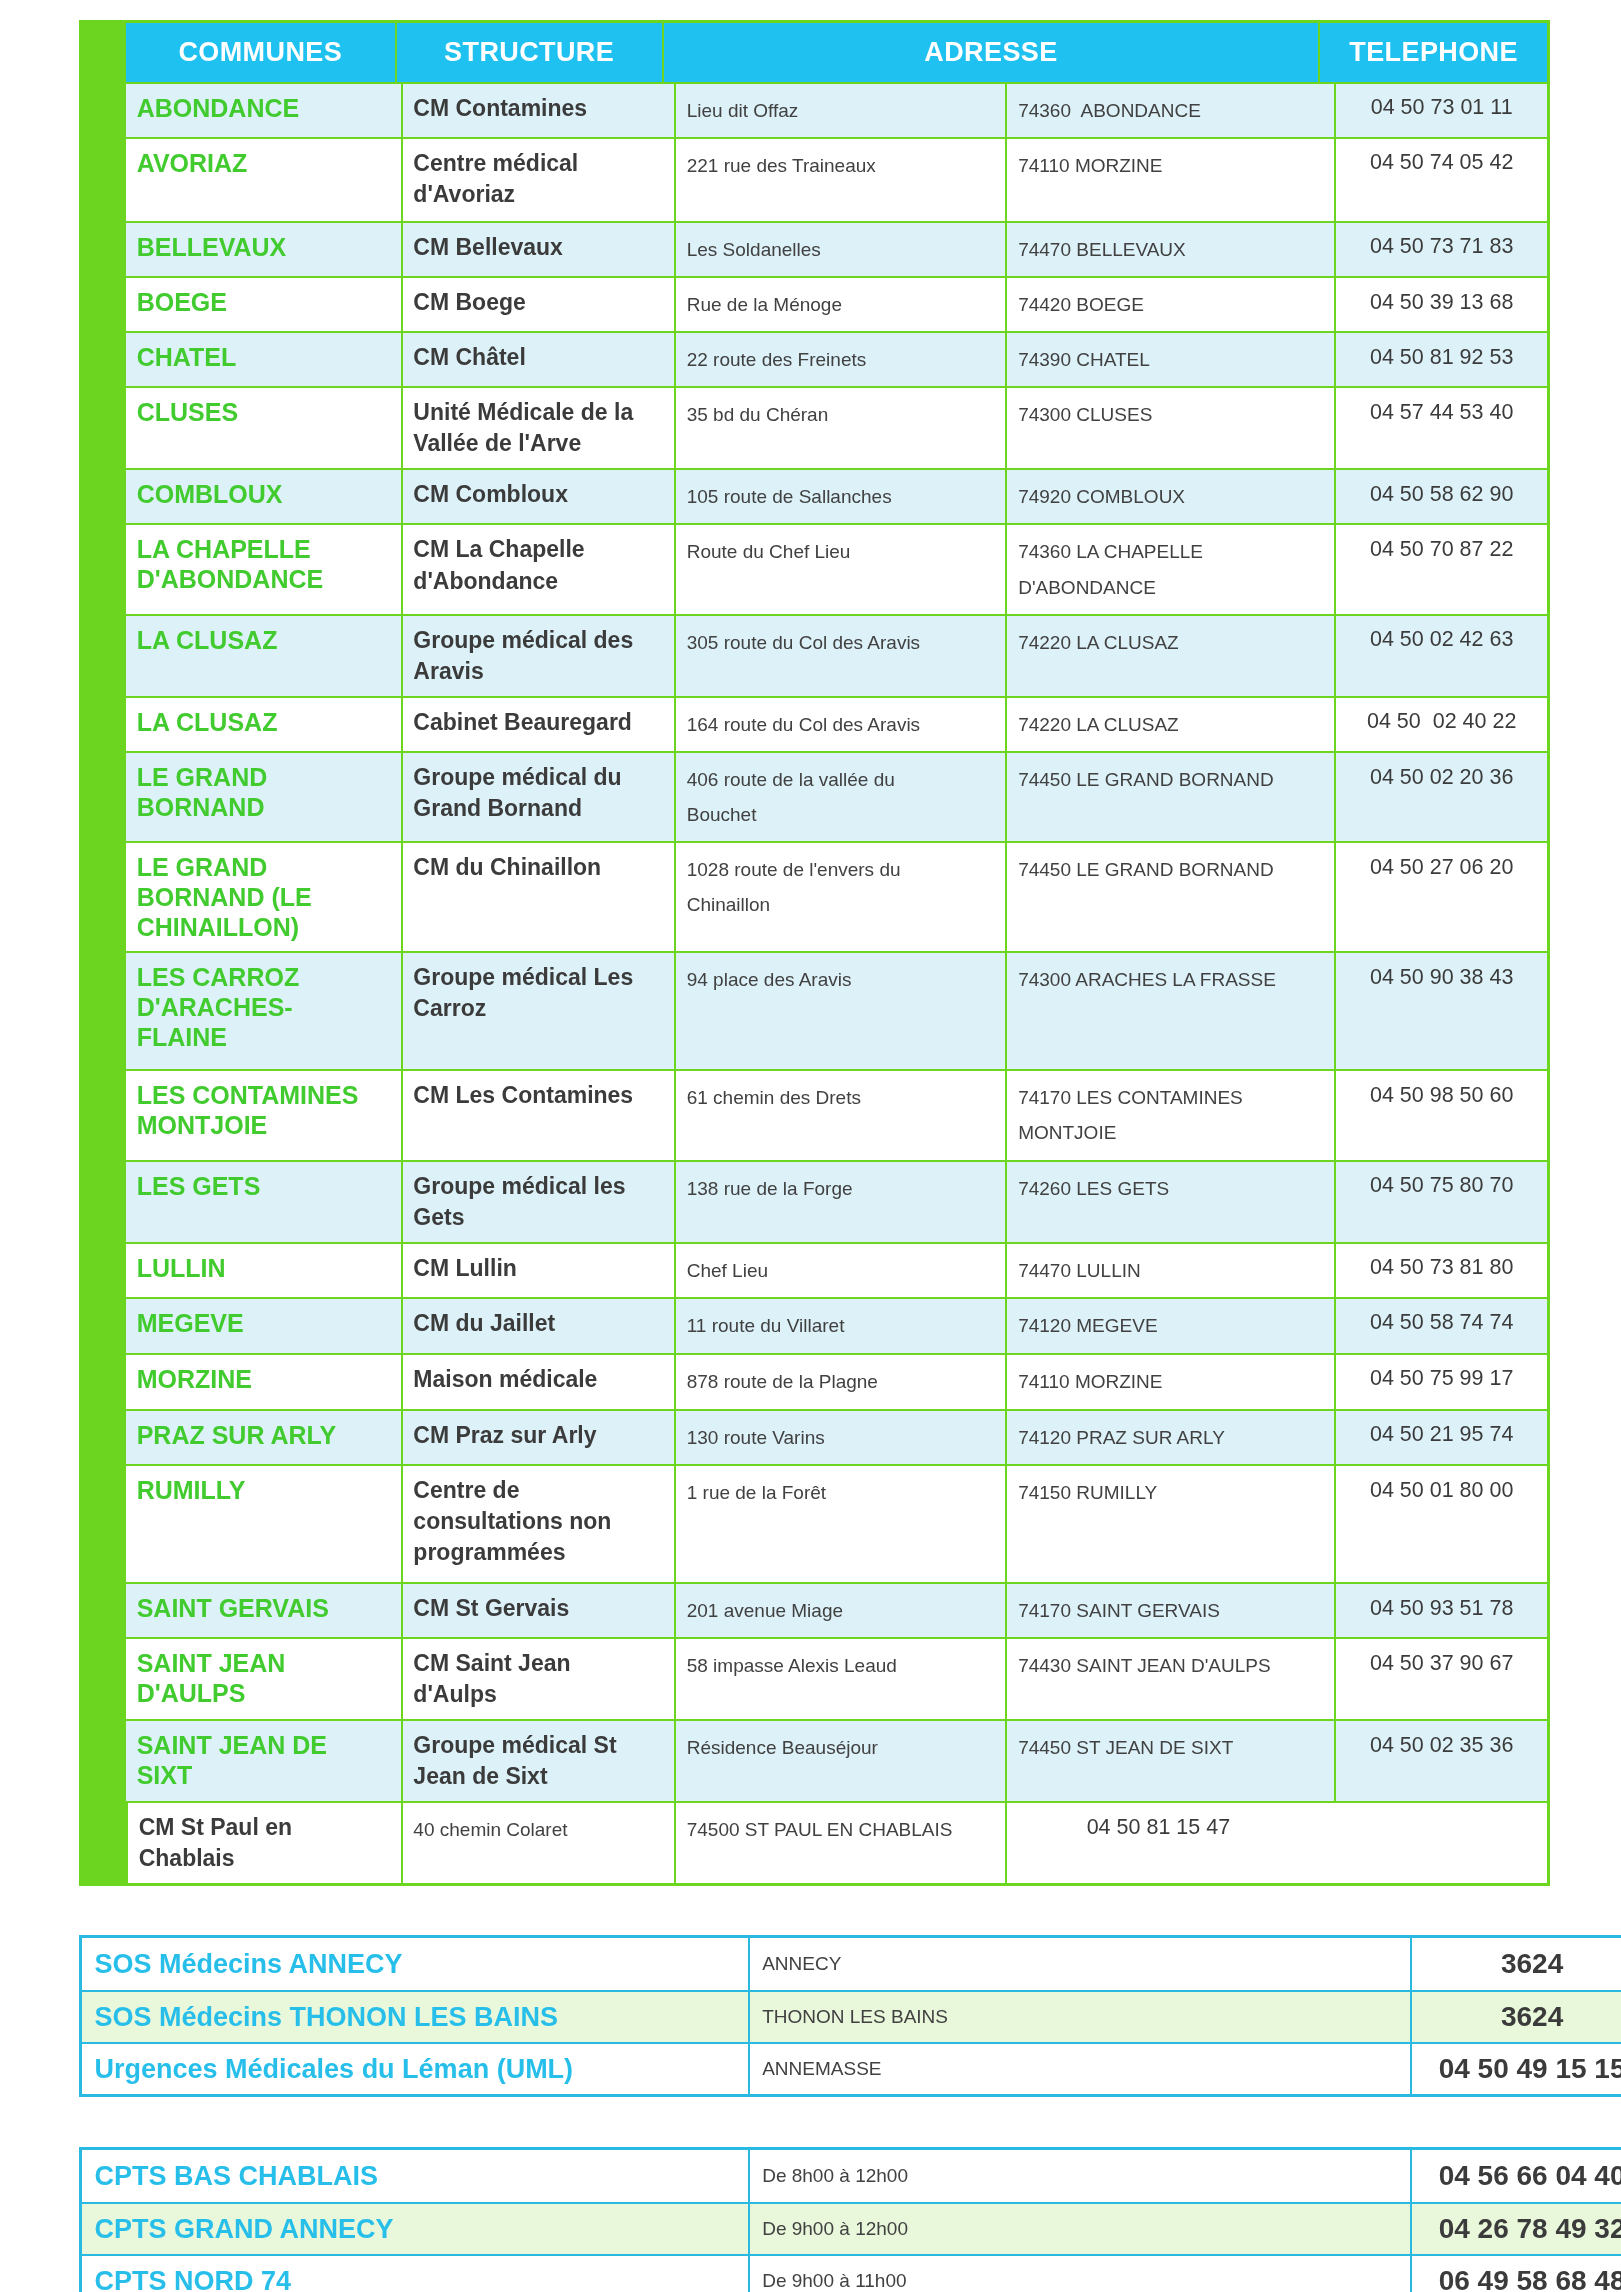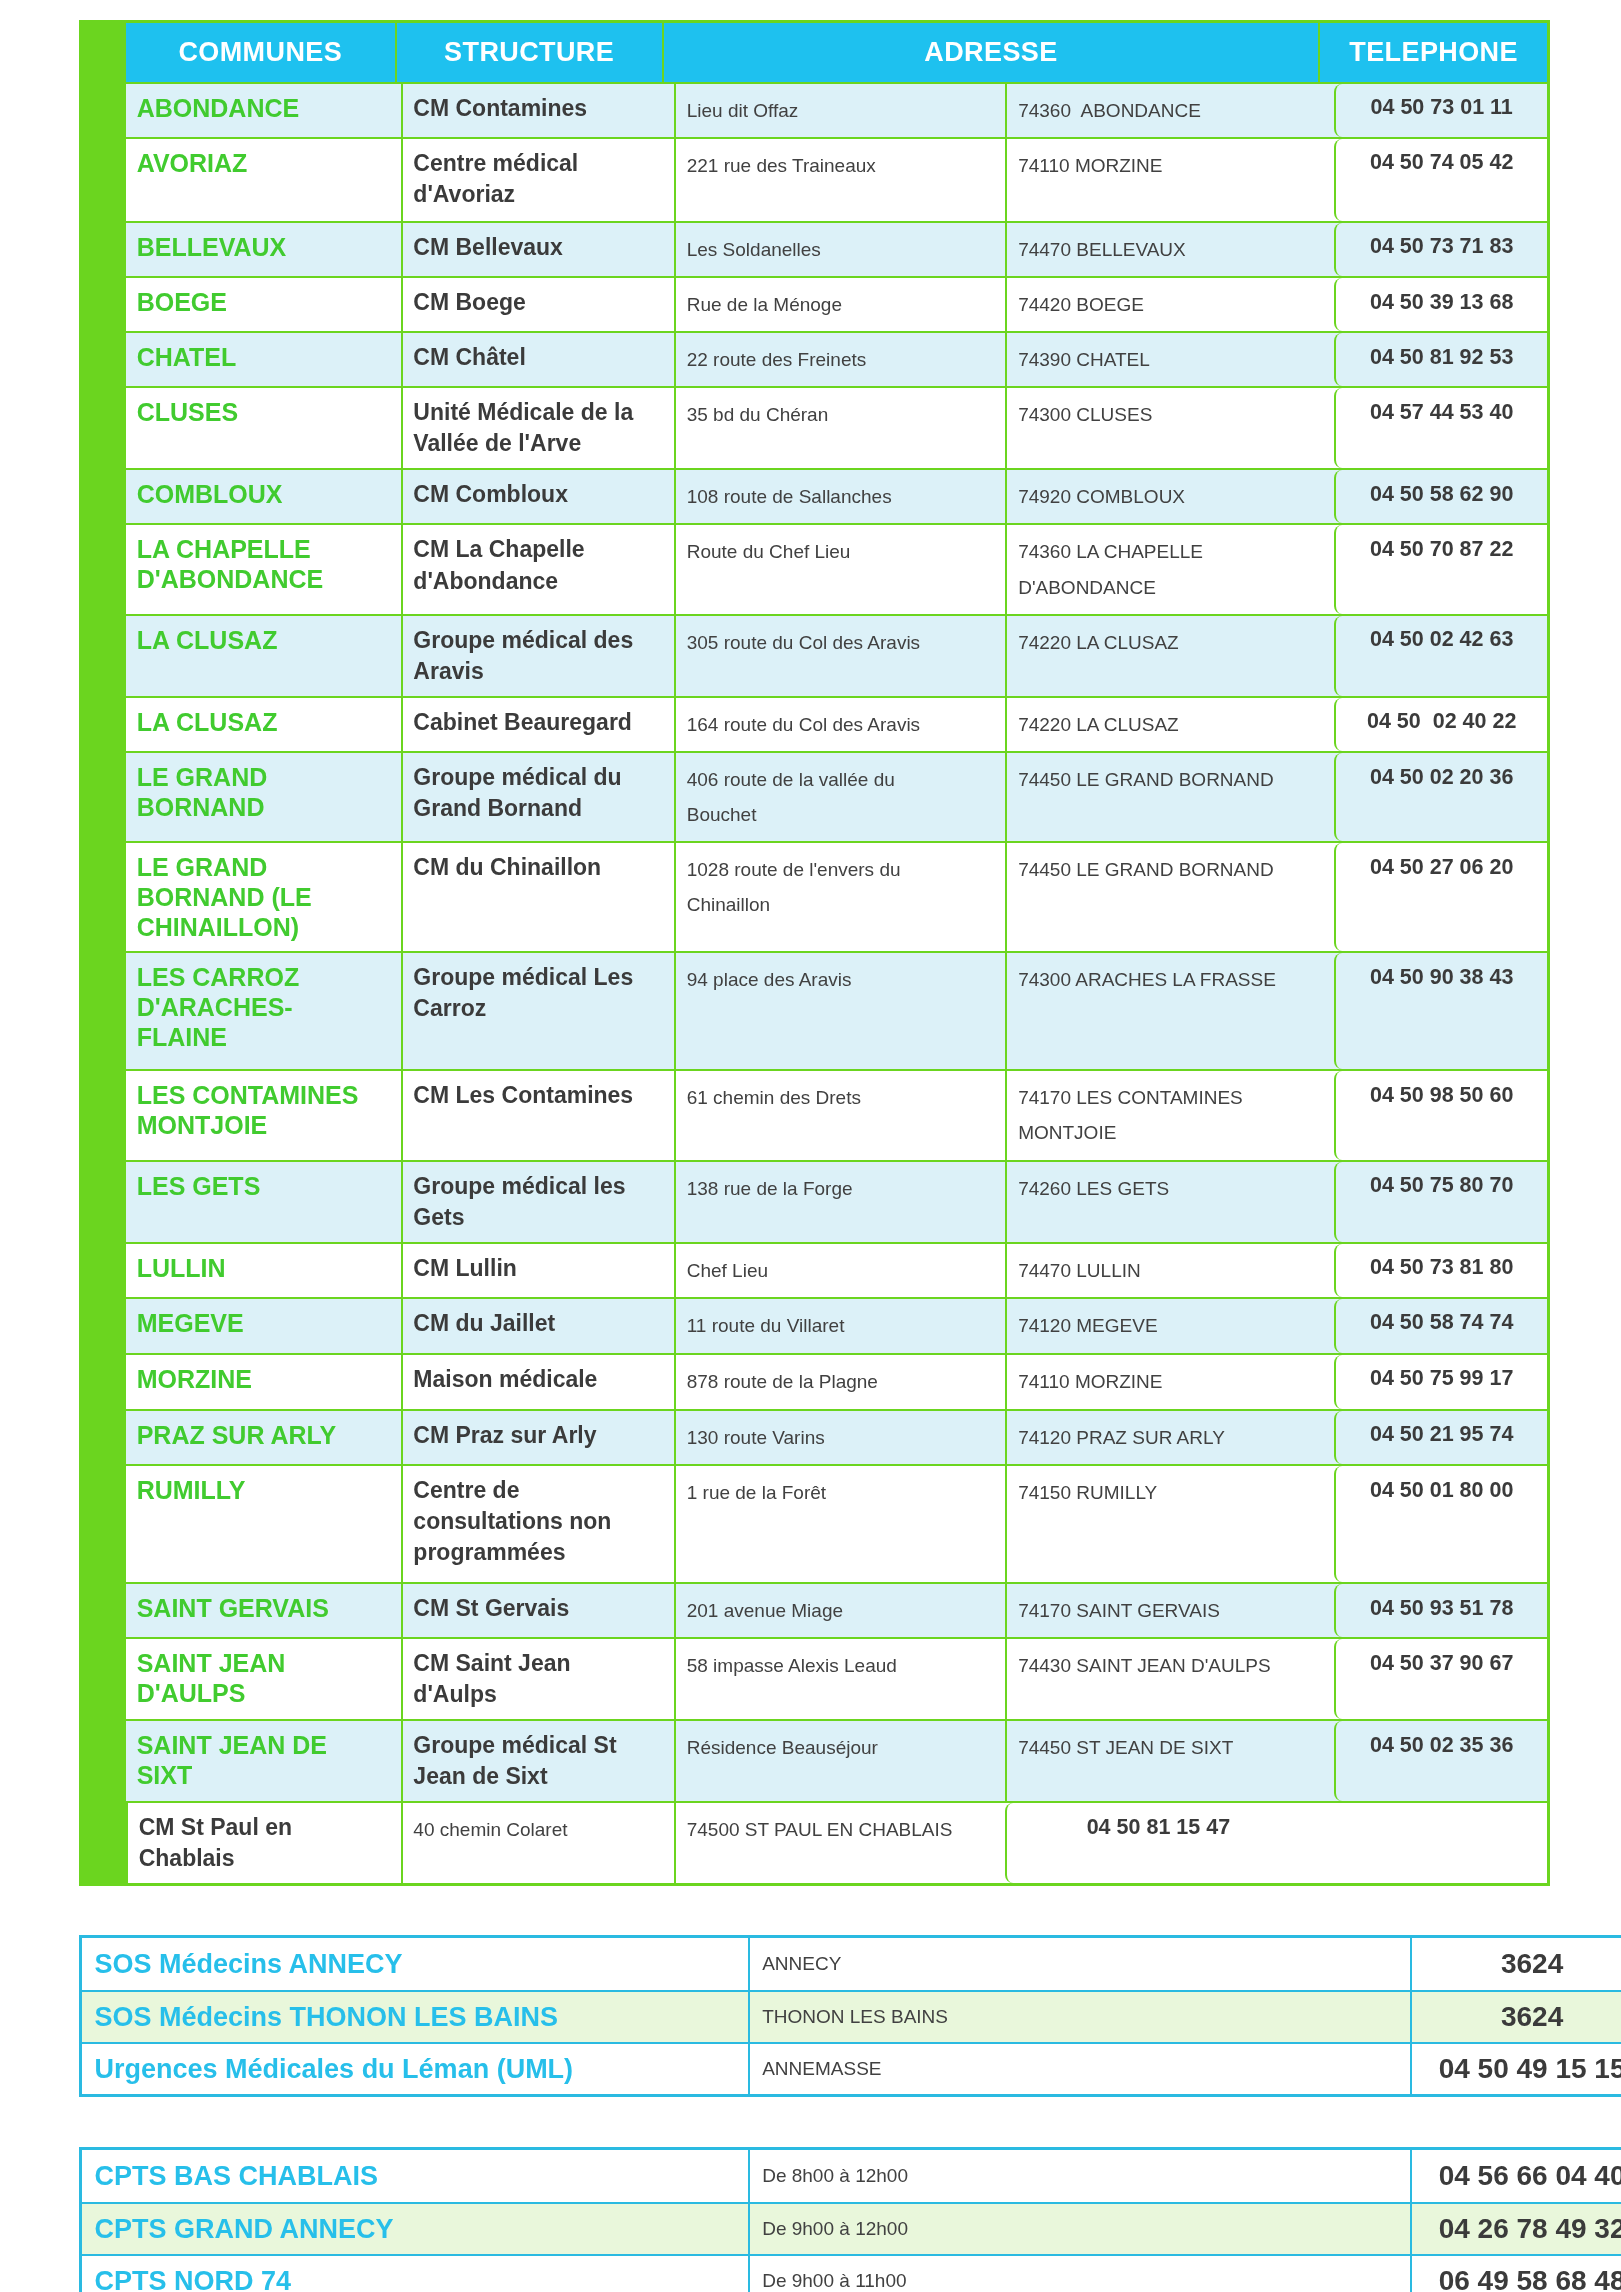--- a/index.html
+++ b/index.html
@@ -68,26 +68,25 @@
   .street, .city {
     color: #414141;
     font-size: 19px;
     line-height: 1.85;
     white-space: pre-wrap;
   }
   .street { padding-right: 23px; }
   .city { padding-right: 27px; }
   .phone {
     color: #3B3B3B;
-    font-weight: bold;
+    font-weight: normal;
     font-size: 21.5px;
     text-align: center;
     padding-top: 11.6px;
     white-space: pre-wrap;
-    border-radius: 8px;
   }
   
   .b-table {
     width: 1576px;
     border: 3.6px solid #2ABAE1;
     background: #2ABAE1;
   }
   .sos-table  { margin-top: 49px; }
   .cpts-table { margin-top: 50px; }
   .b-row {
@@ -185,21 +184,21 @@
         <div class="cell first commune">CLUSES</div>
         <div class="cell structure">Unité Médicale de la Vallée de l'Arve</div>
         <div class="cell street">35 bd du Chéran</div>
         <div class="cell city">74300 CLUSES</div>
         <div class="cell phone">04 57 44 53 40</div>
       </div>
 
       <div class="t-row" style="min-height:52px">
         <div class="cell first commune">COMBLOUX</div>
         <div class="cell structure">CM Combloux</div>
-        <div class="cell street">108 route de Sallanches</div>
+        <div class="cell street">105 route de Sallanches</div>
         <div class="cell city">74920 COMBLOUX</div>
         <div class="cell phone">04 50 58 62 90</div>
       </div>
 
       <div class="t-row" style="min-height:88px">
         <div class="cell first commune">LA CHAPELLE D'ABONDANCE</div>
         <div class="cell structure">CM La Chapelle d'Abondance</div>
         <div class="cell street">Route du Chef Lieu</div>
         <div class="cell city">74360 LA CHAPELLE D'ABONDANCE</div>
         <div class="cell phone">04 50 70 87 22</div>

